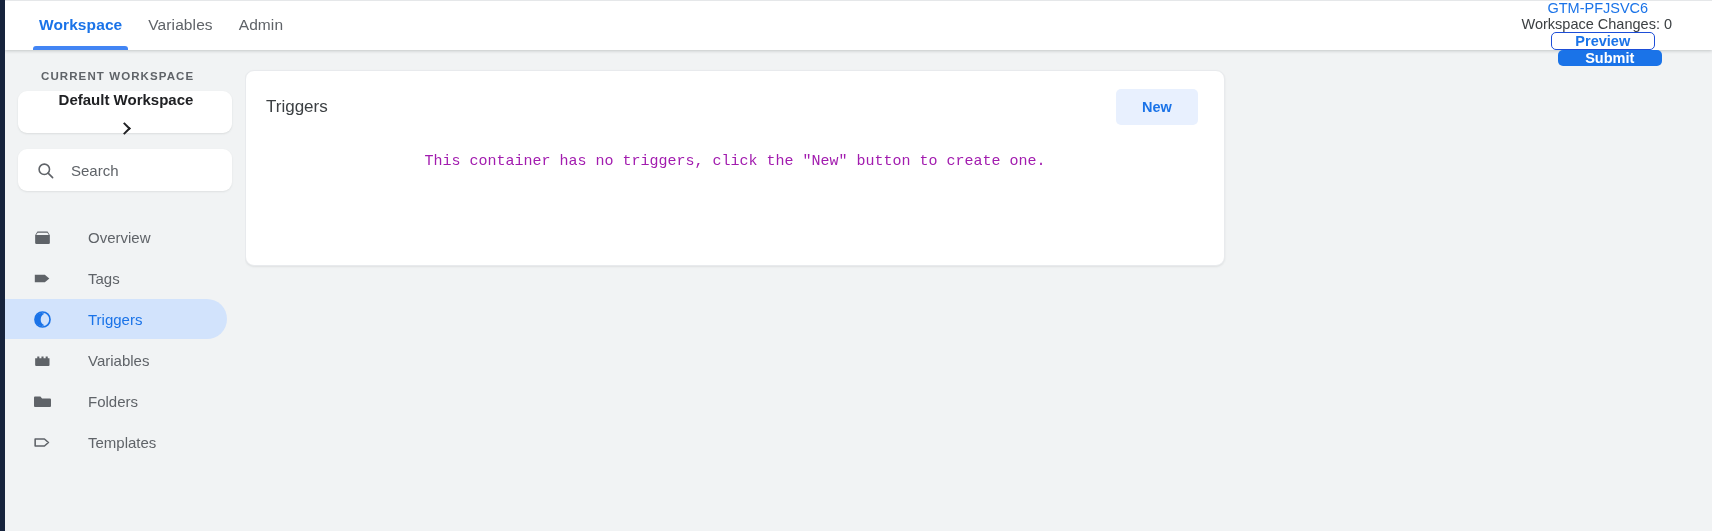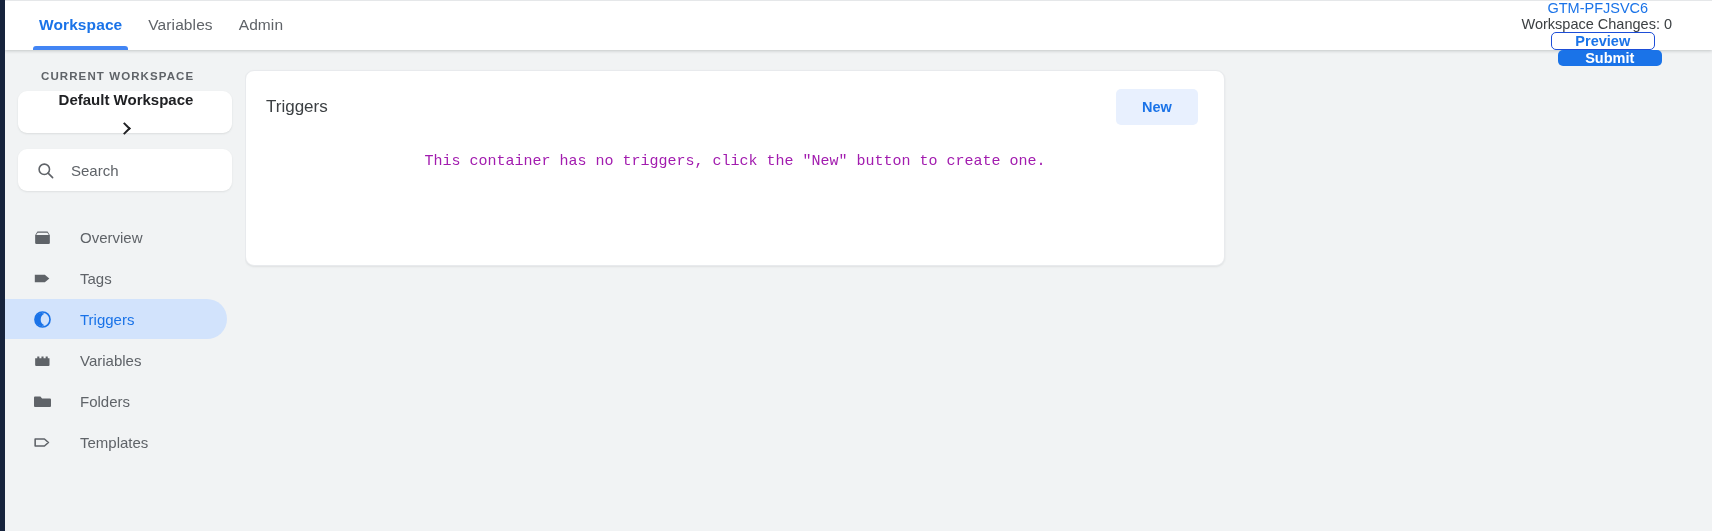--- a/index.html
+++ b/index.html
@@ -218,21 +218,21 @@
     margin-left: 26px;
     display: flex;
     align-items: center;
     justify-content: center;
     flex: none;
   }
   .nav-label {
     position: relative;
     font-size: 15px;
     color: #5f6368;
-    margin-left: 27px;
+    margin-left: 35px;
     white-space: nowrap;
   }
   .nav-item.active .nav-label { color: #1a73e8; font-weight: 500; }
 
   
   .content {
     position: absolute;
     left: 245px; top: 50px;
     right: 0; bottom: 0;
     background: #f1f3f4;

